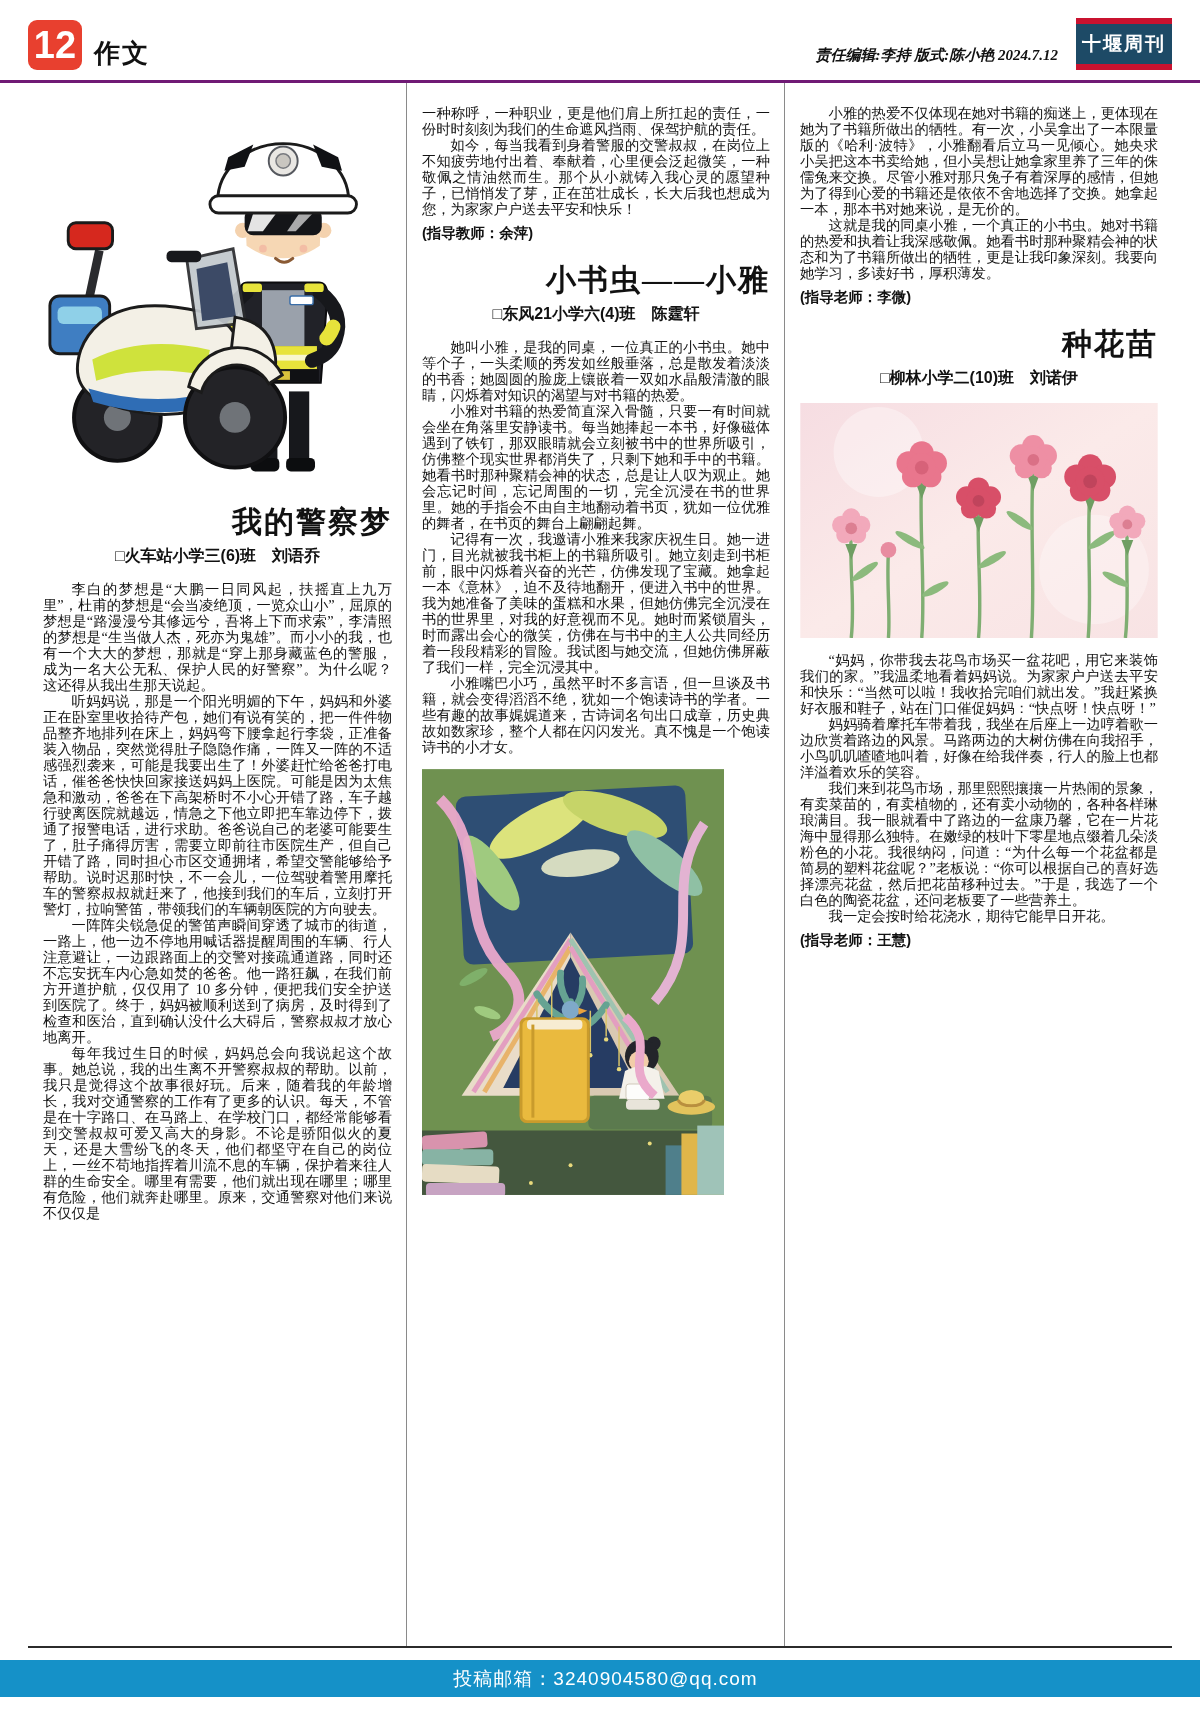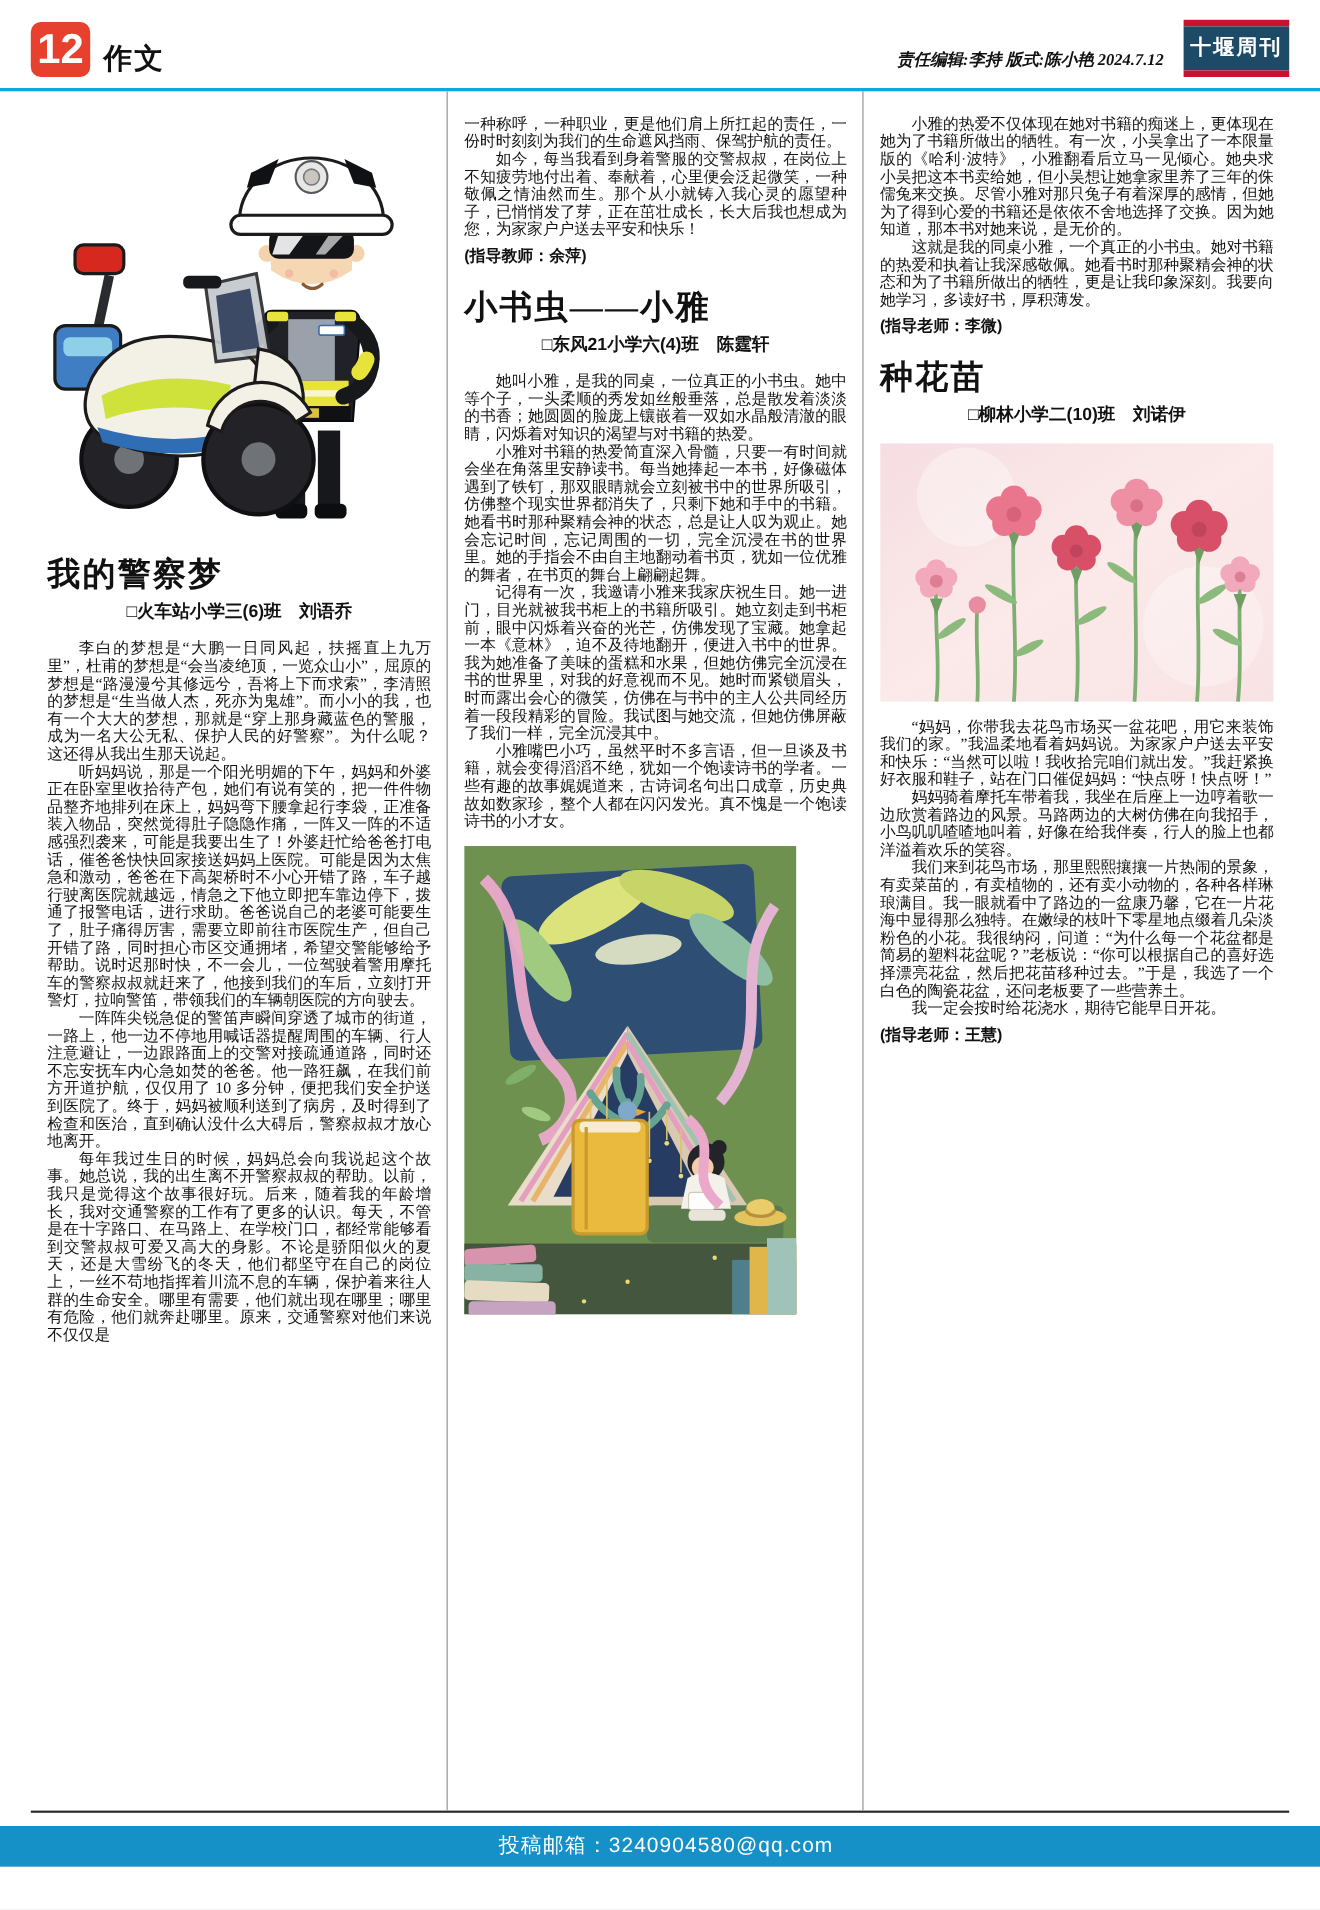--- a/index.html
+++ b/index.html
@@ -1,35 +1,35 @@
 <!DOCTYPE html>
 <html lang="zh"><head>
 <meta charset="utf-8">
 <style>
   html,body{margin:0;padding:0;background:#e9e9e9;}
   .page{width:1200px;height:1736px;background:#ffffff;position:relative;margin:0 auto;
         font-family:"Liberation Serif",serif;color:#111;overflow:hidden;}
   
-  .page-header{display:flex;align-items:flex-end;padding:18px 28px 10px;border-bottom:3px solid #0ea5e9;}
+  .page-header{display:flex;align-items:flex-end;padding:18px 28px 10px;border-bottom:3px solid #701a75;}
   .pnum{width:54px;height:50px;background:#e8402f;border-radius:9px;color:#fff;text-align:center;
         font:700 38px/50px "Liberation Sans",sans-serif;}
   .section-label{font:700 26px/30px "Liberation Sans",sans-serif;margin:0 0 2px 12px;letter-spacing:2px;}
   .editor{margin-left:auto;font:italic 700 15px/18px "Liberation Serif",serif;padding-bottom:6px;white-space:nowrap;}
   .masthead{margin-left:18px;width:96px;border-radius:23px;}
   .m-bar{height:6px;background:#c9122f;}
   .m-box{background:#1d4a66;color:#fff;text-align:center;font:700 19px/40px "Liberation Serif",serif;letter-spacing:2px;}
   
   .content{margin:0 28px;height:1563px;overflow:hidden;border-bottom:2px solid #2b2b2b;
            display:grid;grid-template-columns:1fr 1fr 1fr;}
   .col{padding:22px 14px 8px 15px;}
   .col + .col{border-left:1px solid #8a8a8a;}
   p.body{margin:0;font-size:14.3px;line-height:16px;text-align:justify;text-indent:2em;color:#141414;}
   p.noindent{text-indent:0;}
   .credit{font:700 14.5px/24px "Liberation Sans",sans-serif;text-align:left;margin:4px 4px 2px 0;}
-  h2.title{font:900 30px/38px "Liberation Serif",serif;text-align:left;margin:16px 0 4px;letter-spacing:2px;}
+  h2.title{font:900 30px/38px "Liberation Serif",serif;text-align:right;margin:16px 0 4px;letter-spacing:2px;}
   p.author{font:700 16px/22px "Liberation Sans",sans-serif;text-align:center;margin:4px 0 14px;}
   figure{margin:0;}
   .fig{display:block;margin:2px auto 8px;}
   .fig-book{margin-top:14px;}
   .fig-flower{margin:8px auto 10px;}
   
   .footer-bar{margin-top:12px;height:37px;background:#1591c8;color:#fff;text-align:center;
               font:400 19px/37px "Liberation Sans",sans-serif;letter-spacing:1px;padding-left:11px;}
 </style>
 </head>
@@ -191,21 +191,21 @@
           <rect x="0" y="400" width="78" height="18" rx="4" fill="#e6dcc4" transform="rotate(2 39 409)"></rect>
           <rect x="4" y="418" width="80" height="14" rx="4" fill="#c7a3c2"></rect>
           <rect x="246" y="380" width="59" height="50" fill="#4f7f8b"></rect>
           <rect x="262" y="368" width="43" height="62" fill="#e0b64a"></rect>
           <rect x="278" y="360" width="27" height="70" fill="#9fc3b8"></rect>
         </svg>
       </figure>
     </div>
 
     <div class="col">
-      <p class="body">小雅的热爱不仅体现在她对书籍的痴迷上，更体现在她为了书籍所做出的牺牲。有一次，小吴拿出了一本限量版的《哈利·波特》，小雅翻看后立马一见倾心。她央求小吴把这本书卖给她，但小吴想让她拿家里养了三年的侏儒兔来交换。尽管小雅对那只兔子有着深厚的感情，但她为了得到心爱的书籍还是依依不舍地选择了交换。因为她知道，那本书对她来说，是无价的。</p>
+      <p class="body">小雅的热爱不仅体现在她对书籍的痴迷上，更体现在她为了书籍所做出的牺牲。有一次，小吴拿出了一本限量版的《哈利·波特》，小雅翻看后立马一见倾心。她央求小吴把这本书卖给她，但小吴想让她拿家里养了三年的侏儒兔来交换。尽管小雅对那只兔子有着深厚的感情，但她为了得到心爱的书籍还是依依不舍地选择了交换。她拿起一本，那本书对她来说，是无价的。</p>
       <p class="body">这就是我的同桌小雅，一个真正的小书虫。她对书籍的热爱和执着让我深感敬佩。她看书时那种聚精会神的状态和为了书籍所做出的牺牲，更是让我印象深刻。我要向她学习，多读好书，厚积薄发。</p>
       <p class="credit">(指导老师：李微)</p>
       <h2 class="title">种花苗</h2>
       <p class="author">□柳林小学二(10)班　刘诺伊</p>
       <figure class="fig fig-flower" role="img" aria-label="pink-carnation-flowers-illustration">
         <svg viewBox="0 0 365 240" width="358" height="235" xmlns="http://www.w3.org/2000/svg">
           <defs>
             <linearGradient id="pg" x1="0" y1="0" x2="1" y2="1">
               <stop offset="0" stop-color="#f6dde2"></stop>
                 <stop offset="0.5" stop-color="#fbeae9"></stop>

